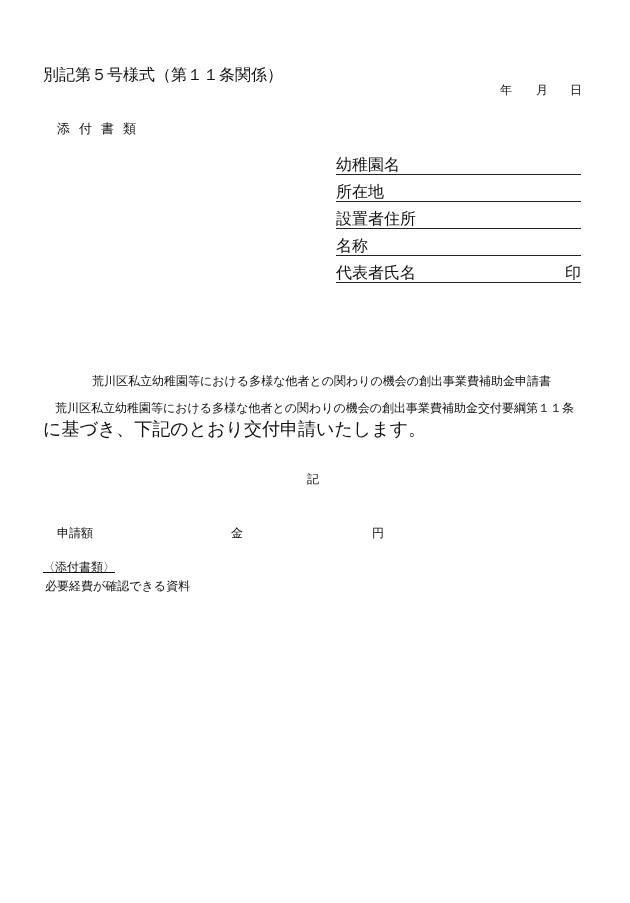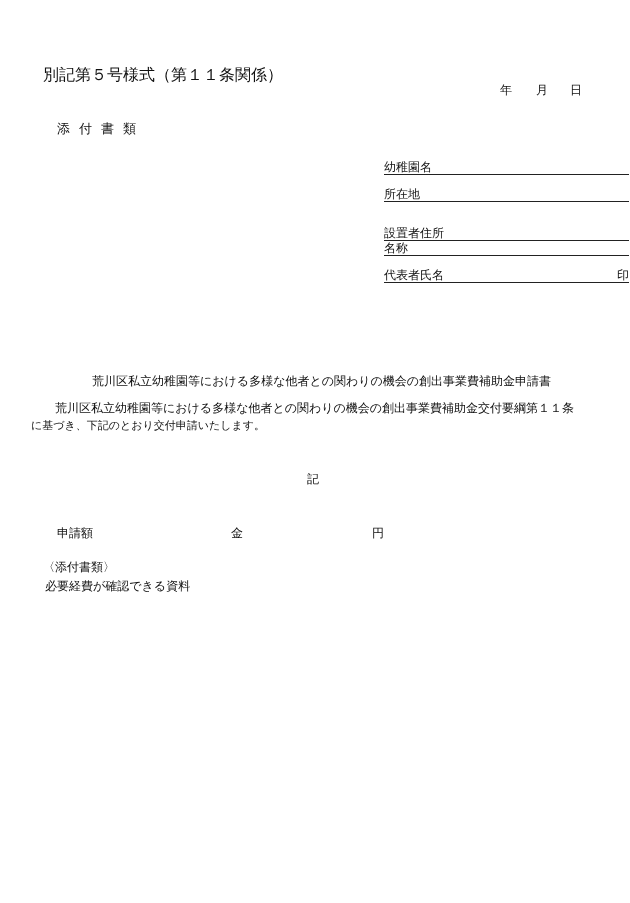--- a/index.html
+++ b/index.html
@@ -2,51 +2,51 @@
 <html><head>
   <meta charset="utf-8">
   <style>
     html, body { margin: 0; padding: 0; background: #ffffff; }
     body { width: 630px; height: 903px; position: relative; overflow: hidden;
       font-family: "DejaVu Serif", "Liberation Serif", serif; color: #111; font-size: 12px; }
     .abs { position: absolute; white-space: nowrap; line-height: 1; }
     .form-label { left: 43px; top: 67px; font-size: 16px; }
     .date { top: 84px; font-size: 12px; }
     .addressee { left: 57px; top: 122px; font-size: 13px; letter-spacing: 9px; }
-    .field { left: 336px; width: 245px; border-bottom: 1px solid #222; height: 16px; font-size: 12px; margin-left: 48px; }
+    .field { left: 336px; width: 245px; border-bottom: 1px solid #222; height: 16px; font-size: 16px; }
     .field span.lbl { position: absolute; left: 0; bottom: 1px; }
     .field span.seal { position: absolute; right: 0; bottom: 1px; }
     .title { left: 92px; top: 346px; font-size: 12px; margin-top: 29px; }
     .body1 { left: 43px; top: 402px; font-size: 12px; }
-    .body2 { left: 31px; top: 420px; font-size: 11px; }
+    .body2 { left: 43px; top: 420px; font-size: 18px; }
     .ki { left: 307px; top: 473px; font-size: 12px; }
     .amt-label { left: 57px; top: 527px; }
     .amt-kin { left: 231px; top: 527px; }
     .amt-yen { left: 372px; top: 527px; }
-    .attach-h { left: 43px; top: 561px; }
+    .attach-h { left: 43px; top: 561px; text-decoration: underline; }
     .attach-i { left: 45px; top: 580px; text-align: right; }
   </style>
 </head>
 <body>
 
 <div class="abs form-label">別記第５号様式（第１１条関係）</div>
 
 <div class="abs date" style="left:500px;">年</div>
 <div class="abs date" style="left:536px;">月</div>
 <div class="abs date" style="left:570px;">日</div>
 
 <div class="abs addressee">添付書類</div>
 
 <div class="abs field" style="top:158px;">
   <span class="lbl">幼稚園名</span>
 </div>
 <div class="abs field" style="top:185px;text-align:center;">
   <span class="lbl">所在地</span>
 </div>
-<div class="abs field" style="top:224px;">
+<div class="abs field" style="top:212px;">
   <span class="lbl">設置者住所</span>
 </div>
 <div class="abs field" style="top:239px;">
   <span class="lbl">名称</span>
 </div>
 <div class="abs field" style="top:266px;">
   <span class="lbl">代表者氏名</span>
   <span class="seal">印</span>
 </div>
 

